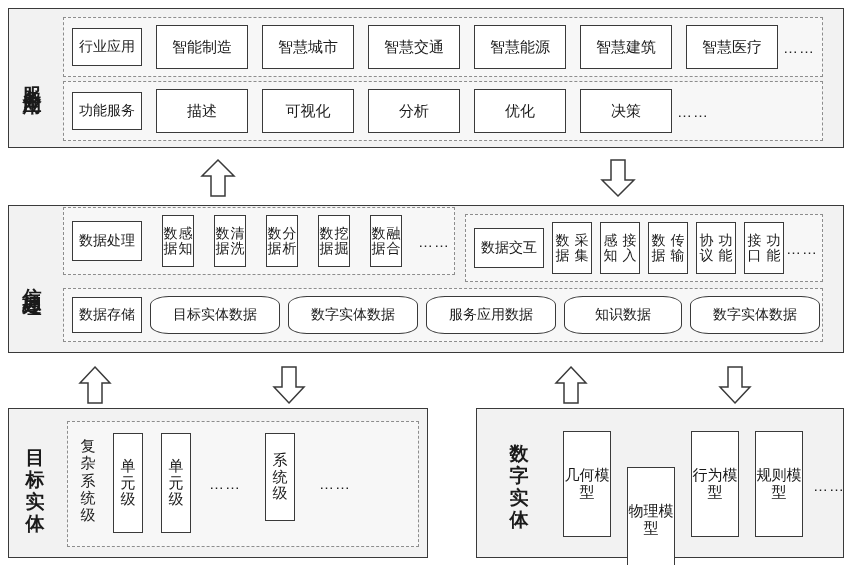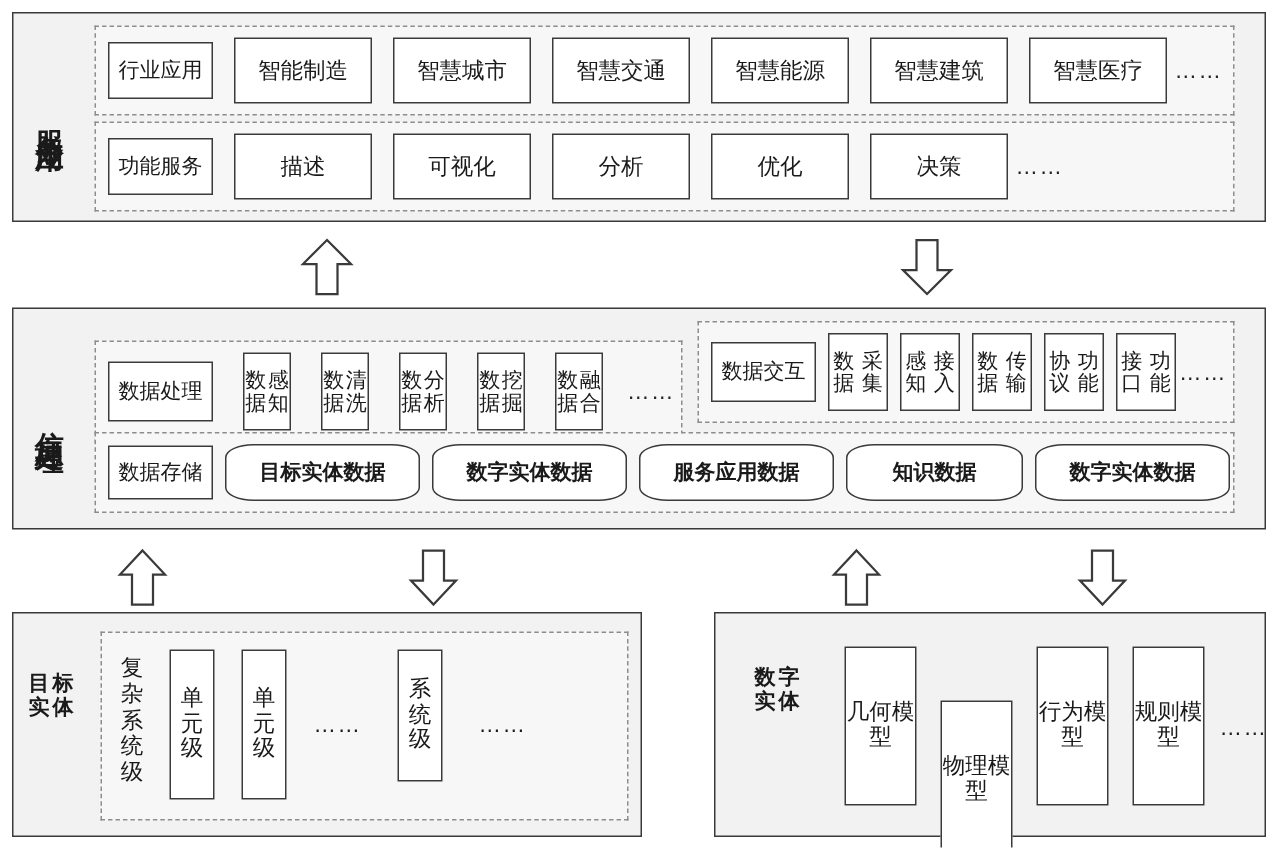--- a/index.html
+++ b/index.html
@@ -88,21 +88,20 @@
   .cyl{
     position:relative;
     height:38px;
     border:1px solid #3a3a3a;
     border-radius:19px/9px;
     background:#ffffff;
     display:flex;align-items:center;justify-content:center;
     font-size:14px;
     margin-left:8px;
     box-sizing:border-box;
-    font-weight:bold;
   }
 
   
   .entity{
     position:absolute;
     border:1.5px solid #3a3a3a;
     background:#f2f2f2;
     box-sizing:border-box;
   }
   .entity-inner{
@@ -123,22 +122,23 @@
   }
   .vlabel{
     position:absolute;
     font-size:15px;
     text-align:center;
     line-height:1.15;
   }
   .vbig{
     position:absolute;
     font-weight:bold;
-    font-size:14px;
+    font-size:19px;
     letter-spacing:2px;
+    text-align:center;
     line-height:1.15;
   }
   .dots{
     position:absolute;
     font-size:15px;
     letter-spacing:1px;
   }
 
   
   .arrow{position:absolute;}
@@ -184,21 +184,21 @@
   <div class="arrow" style="left:600px;top:158px;width:36px;height:40px;">
     <svg width="36" height="40" viewBox="0 0 36 40">
       <polygon points="18,38 34,22 25,22 25,2 11,2 11,22 2,22" fill="#ffffff" stroke="#3a3a3a" stroke-width="1.5"></polygon>
     </svg>
   </div>
 
   <div class="layer" style="left:8px;top:205px;width:836px;height:148px;">
     <div class="layer-title">信息处理</div>
     <div class="layer-body">
 
-      <div class="dashrow" style="left:8px;top:21px;width:392px;height:68px;gap:12px;">
+      <div class="dashrow" style="left:8px;top:1px;width:392px;height:68px;gap:12px;">
         <div class="rowlabel" style="height:40px;">数据处理</div>
         <div class="cell ip-cell">
           <span>数据</span>
           <span>感知</span>
         </div>
         <div class="cell ip-cell">
           <span>数据</span>
           <span>清洗</span>
         </div>
         <div class="cell ip-cell">

